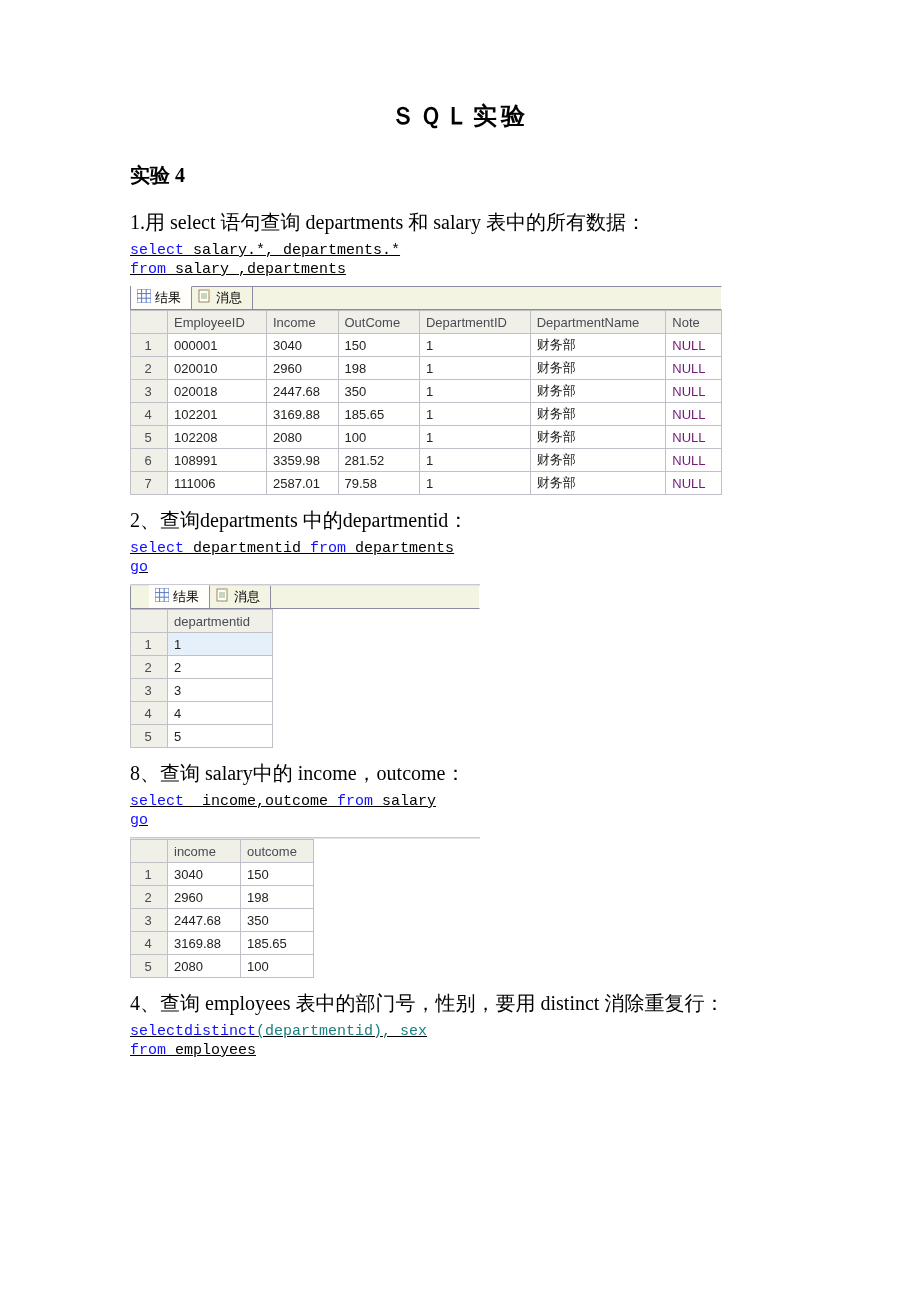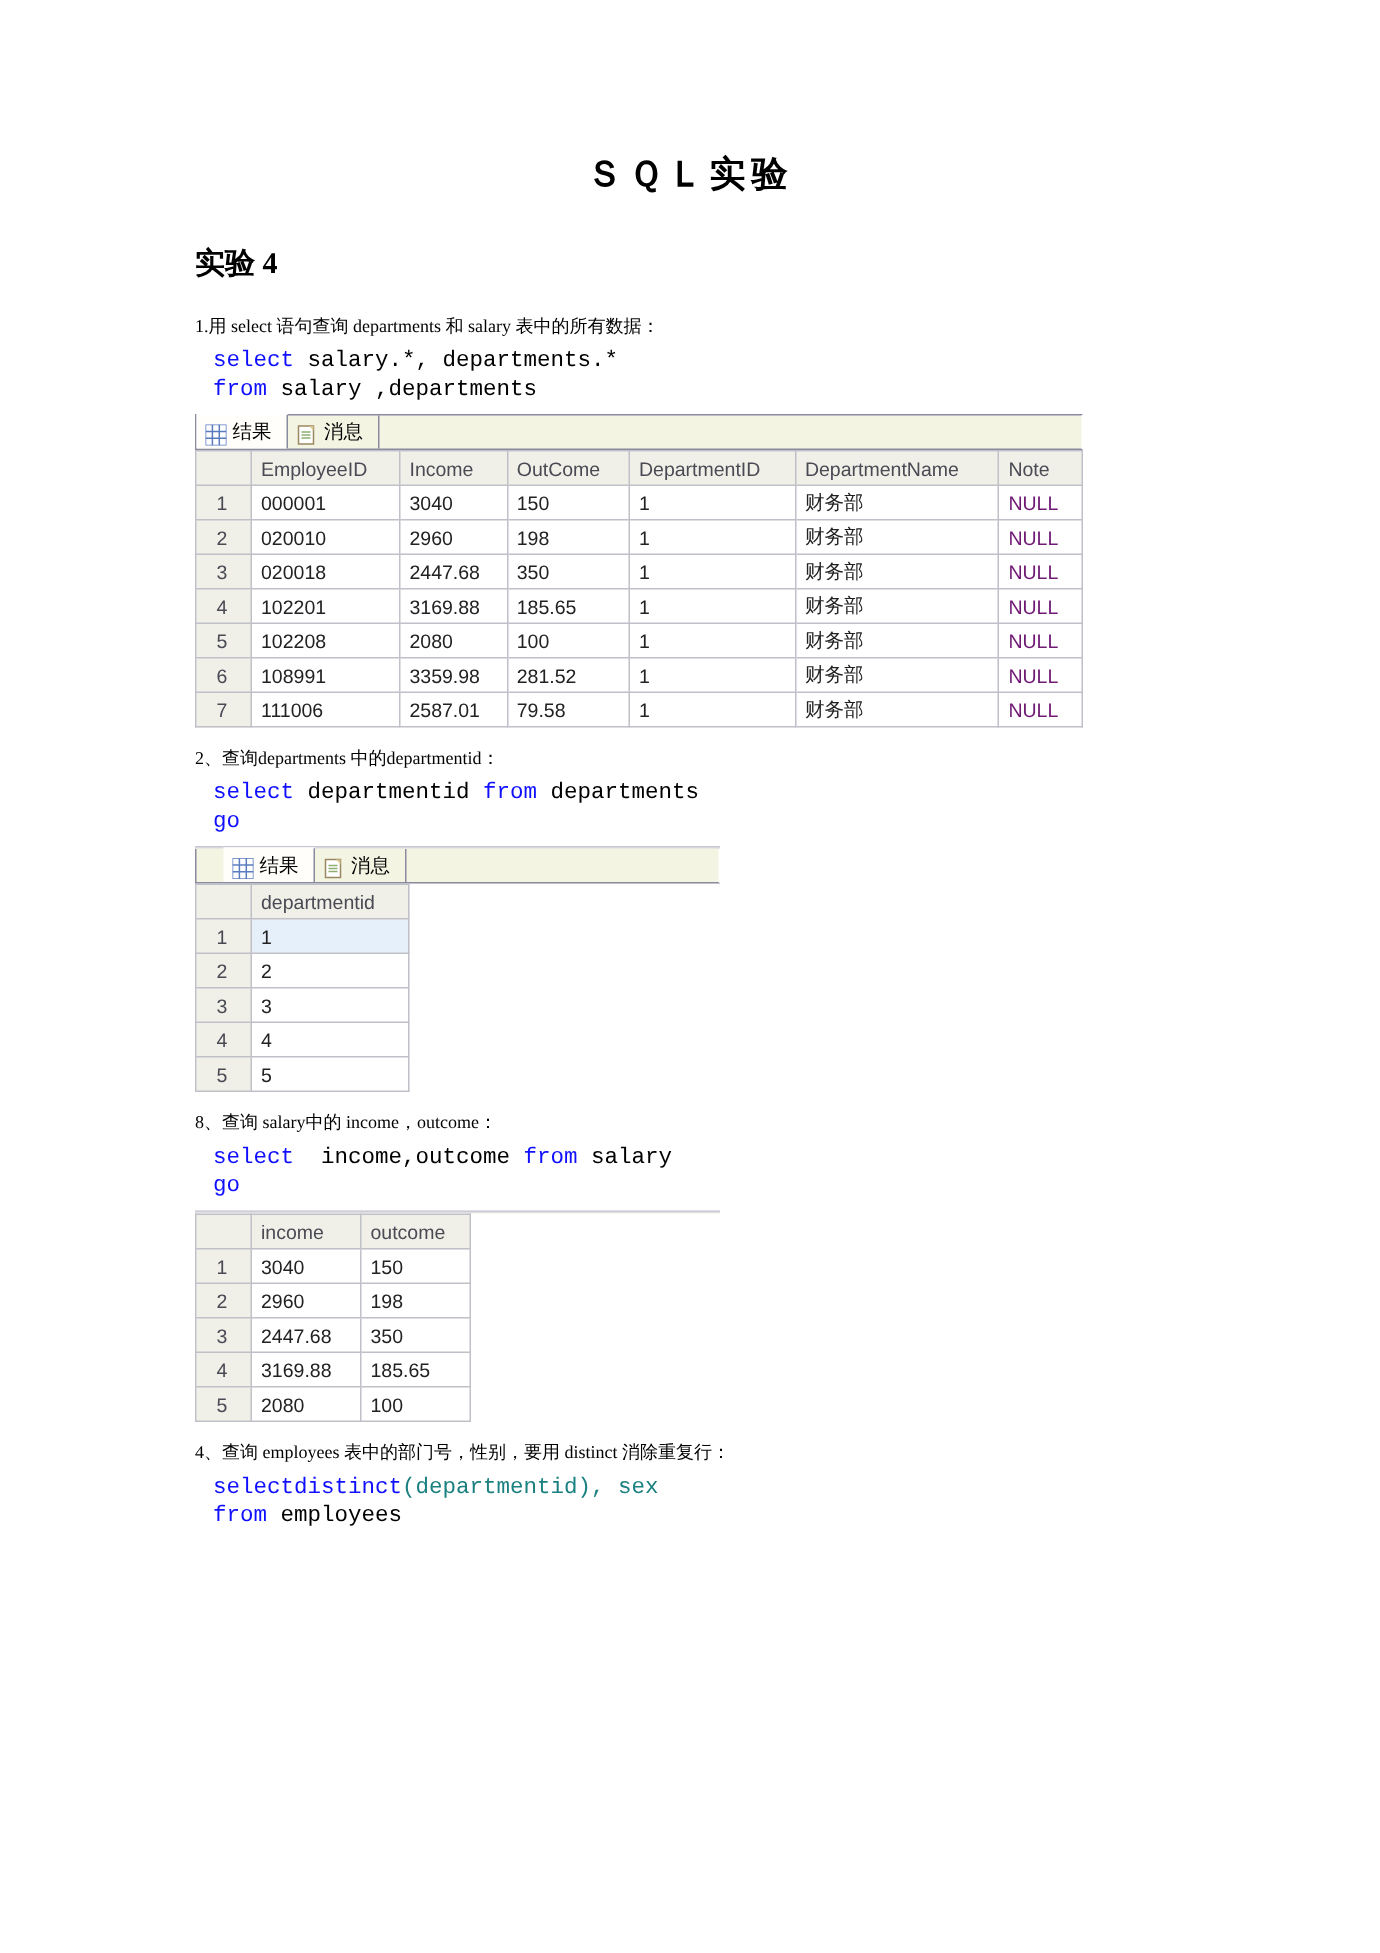--- a/index.html
+++ b/index.html
@@ -18,27 +18,28 @@
     letter-spacing: 4px;
     margin: 0 0 30px 0;
   }
   h2.section {
     font-size: 20px;
     font-weight: bold;
     margin: 16px 0 20px 0;
   }
   p.para {
     margin: 10px 0 6px 0;
-    font-size: 12px;
+    font-size: 20px;
   }
   .code {
     font-family: "Courier New", monospace;
     font-size: 15px;
-    margin: 2px 12px;
+    margin: 2px 0;
     white-space: pre;
+    text-decoration: underline;
   }
   .kw-blue { color: #1010ff; }
   .kw-teal { color: #1b8080; }
 
   
   .result-block {
     margin: 8px 0 12px 0;
     background: #fff;
   }
   .tab-bar {
@@ -47,21 +48,21 @@
     border-top: 1px solid #8a8aa0;
     border-left: 1px solid #8a8aa0;
     border-right: 1px solid #fff;
     border-bottom: 1px solid #8a8aa0;
     background: #f4f4e3;
     font-family: Tahoma, Arial, SimSun, sans-serif;
     font-size: 13px;
   }
   .tab {
     display: flex;
-    align-items: flex-end;
+    align-items: flex-start;
     padding: 2px 10px 2px 6px;
     border-right: 1px solid #8a8aa0;
     gap: 4px;
   }
   .tab.active {
     background: #fffefb;
     border-top: 1px solid #fff;
     margin-top: -1px;
   }
   .icon-svg { width: 14px; height: 14px; }

